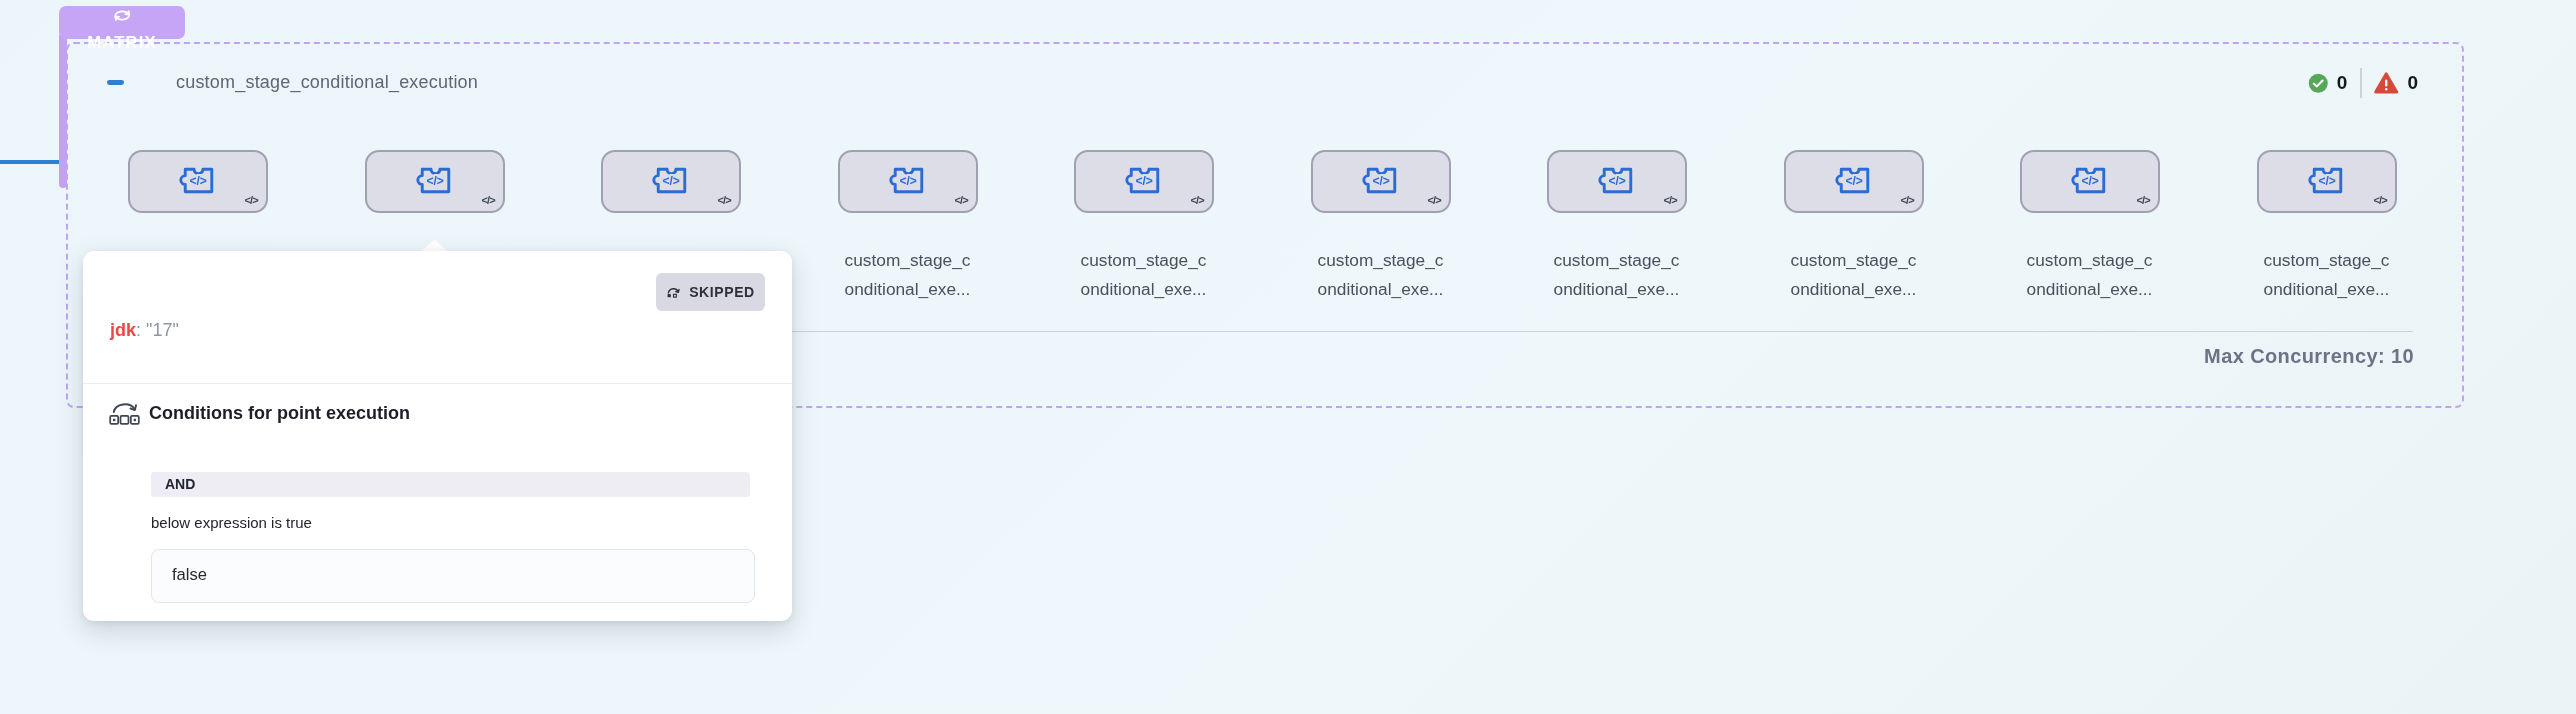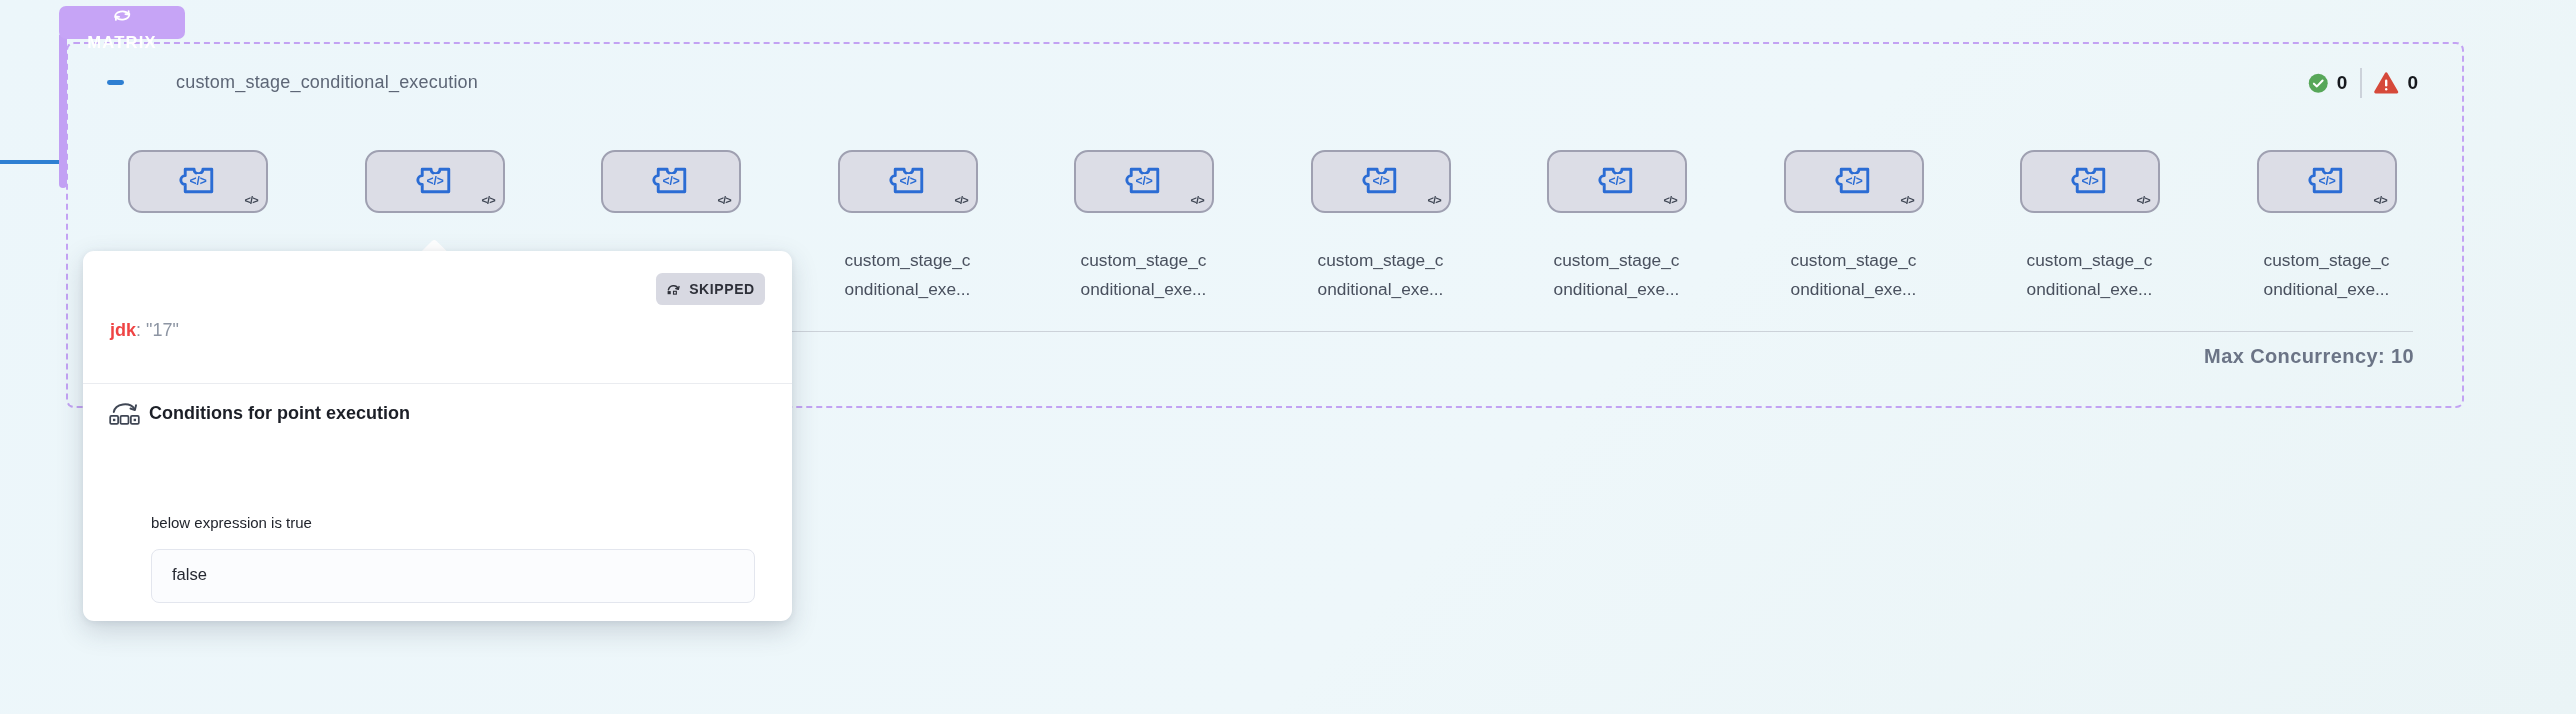--- a/index.html
+++ b/index.html
@@ -36,21 +36,21 @@
 
   
   .row-divider { position:absolute; left:792px; top:331px; width:1621px; height:0.8px; background:#ccd2d9; z-index:2; }
   .max-concurrency { position:absolute; top:345px; right:162px; font-size:20px; font-weight:700; color:#6b7486; letter-spacing:0.4px; z-index:2; }
 
   
   .tooltip { position:absolute; left:83px; top:251px; width:709px; height:370px; z-index:10; }
   .tooltip-caret { position:absolute; left:341px; top:-8px; width:20.5px; height:20.5px; background:#ffffff; transform:rotate(45deg); border-radius:3.2px; z-index:1; }
   .tooltip-box { position:absolute; inset:0; background:#ffffff; border-radius:11px; box-shadow:0 9.5px 27px rgba(45,55,80,0.18), 0 1.6px 6.3px rgba(45,55,80,0.08); z-index:2; }
   .tt-title { position:absolute; left:27px; top:24px; font-size:20px; font-weight:700; color:#1f222b; letter-spacing:0.2px; }
-  .tt-badge { position:absolute; right:27px; top:22px; height:32px; background:#d8d9e2; border-radius:6.3px; display:flex; align-items:center; gap:6.3px; padding:0 10.2px;margin-left:10px; }
+  .tt-badge { position:absolute; right:27px; top:22px; height:38px; background:#d8d9e2; border-radius:6.3px; display:flex; align-items:center; gap:6.3px; padding:0 10.2px;margin-left:10px; }
   .tt-badge .label { font-size:14px; font-weight:700; color:#2e3039; letter-spacing:0.6px; }
   .tt-param { position:absolute; left:27px; top:69px; font-size:18px; }
   .tt-param .key { font-weight:700; color:#ef4444;text-align:right; }
   .tt-param .value { font-weight:400; color:#8d95a3; }
   .tt-divider { position:absolute; left:0; top:132px; width:100%; height:0.8px; background:#eaecf0; }
   .tt-cond-icon { position:absolute; left:26px; top:149px; }
   .tt-cond-title { position:absolute; left:66px; top:152px; font-size:18px; font-weight:700; color:#1c1f27; }
   .tt-cond-desc { position:absolute; left:68px; top:188px; font-size:15px; color:#22252d; white-space:nowrap; }
   .tt-and-bar { position:absolute; left:68px; top:221px; width:599px; height:25px; background:#ededf3; border-radius:3.2px; line-height:25px; padding-left:14px; font-size:14px; font-weight:700; color:#22252d; }
   .tt-expr-hint { position:absolute; left:68px; top:263px; font-size:15px; color:#22252d; }
@@ -226,19 +226,20 @@
           <path d="M6 15 C8 4, 26 2, 32 11" fill="none" stroke="#3f4654" stroke-width="2.4" stroke-linecap="round"></path>
           <path d="M34 6.5 32.6 12.6 27 10.6" fill="none" stroke="#3f4654" stroke-width="2.4" stroke-linecap="round" stroke-linejoin="round"></path>
           <rect x="1.5" y="20" width="10" height="10" rx="1.5" fill="none" stroke="#3f4654" stroke-width="2.2"></rect>
           <rect x="5" y="23.5" width="3" height="3" fill="#3f4654"></rect>
           <rect x="14.5" y="20" width="10" height="10" rx="1.5" fill="none" stroke="#3f4654" stroke-width="2.2"></rect>
           <rect x="27.5" y="20" width="10" height="10" rx="1.5" fill="none" stroke="#3f4654" stroke-width="2.2"></rect>
           <rect x="31" y="23.5" width="3" height="3" fill="#3f4654"></rect>
         </svg>
       </span>
       <div class="tt-cond-title">Conditions for point execution</div>
+      <div class="tt-and-bar">AND</div>
       <div class="tt-expr-hint">below expression is true</div>
       <div class="tt-expr-box">false</div>
     </div>
   </div>
 
 </div>
 
 
 </body></html>

